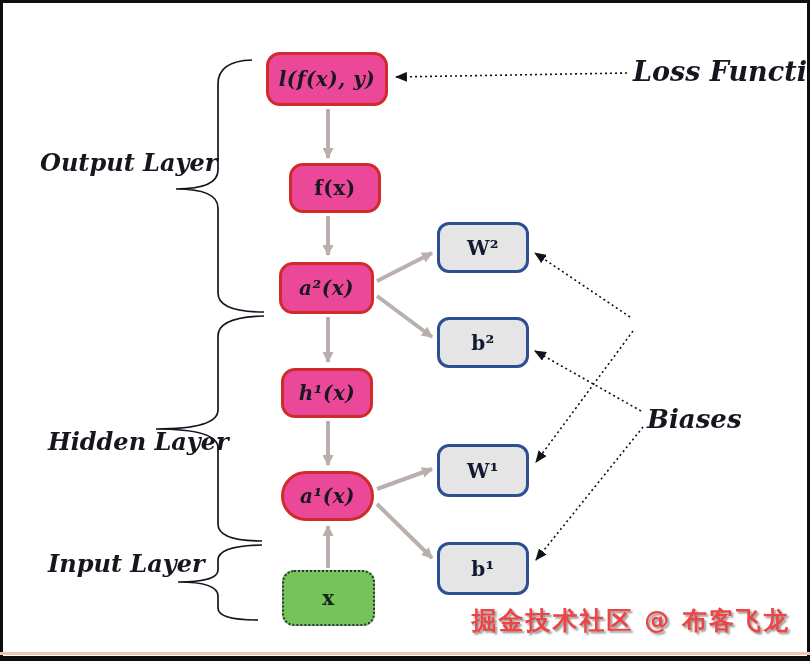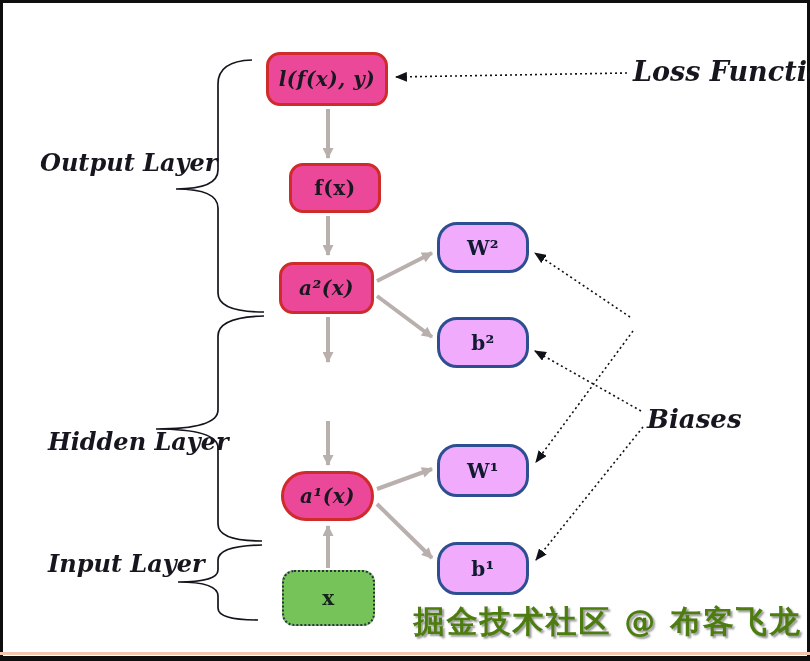--- a/index.html
+++ b/index.html
@@ -21,48 +21,48 @@
     color:#181820;
     letter-spacing:0.5px;
   }
   .node.red{
     background:#ec4899;
     border:3.5px solid #cf2b2b;
     border-radius:14px;
     text-align:right;
   }
   .node.blue{
-    background:#f0abfc;
+    background:#e5e5e5;
     border:3px solid #2e4e92;
-    border-radius:20px;
+    border-radius:12px;
     color:#101a30;
   }
   .node.green{
     background:#76c35a;
     border:2px dotted #2a3440;
     border-radius:12px;
     color:#15231a;
   }
   .node.ital{font-style:italic;}
   .annot{
     position:absolute;
     font-style:italic;
     font-weight:600;
     color:#16161f;
     white-space:nowrap;
   }
   .annot.big{font-size:27px;line-height:32px;}
   .annot.layer{font-size:24px;line-height:30px;text-align:center;}
   .watermark{
     position:absolute;
-    top:604px;right:8px;
+    top:604px;right:20px;
     font-family:"DejaVu Sans", sans-serif;
     font-weight:bold;
-    font-size:31px;line-height:34px;
-    color:#4d7c0f;
+    font-size:25px;line-height:34px;
+    color:#ef4444;
     text-shadow:2px 2px 2px #9a9a9a, -1px -1px 0 #ffffff;
     letter-spacing:2px;
   }
   .bottom-line{
     position:absolute;
     left:0;right:0;bottom:6px;height:3px;
     background:#f2c5ad;
   }
 </style>
 </head>
@@ -112,20 +112,23 @@
     </div>
 
   <div class="node red" style="left:289px;top:163px;width:92px;height:50px;">
       <span>f(x)</span>
     </div>
 
   <div class="node red ital" style="left:279px;top:262px;width:95px;height:52px;">
       <span>a²(x)</span>
     </div>
 
+  <div class="node red ital" style="left:281px;top:368px;width:92px;height:50px;">
+      <span>h¹(x)</span>
+    </div>
 
   <div class="node red ital" style="left:281px;top:471px;width:93px;height:50px;border-radius:25px;">
       <span>a¹(x)</span>
     </div>
 
   <div class="node green" style="left:282px;top:570px;width:93px;height:56px;">
       <span>x</span>
     </div>
 
   <div class="node blue" style="left:437px;top:222px;width:92px;height:51px;">

